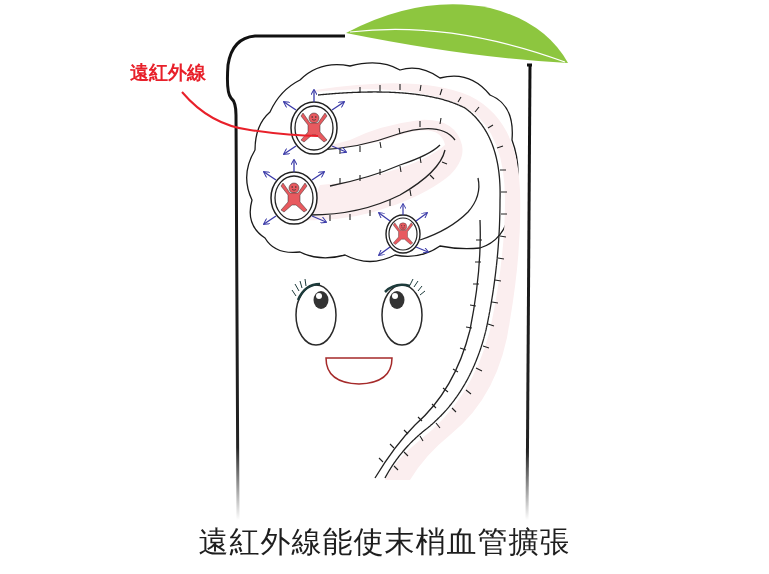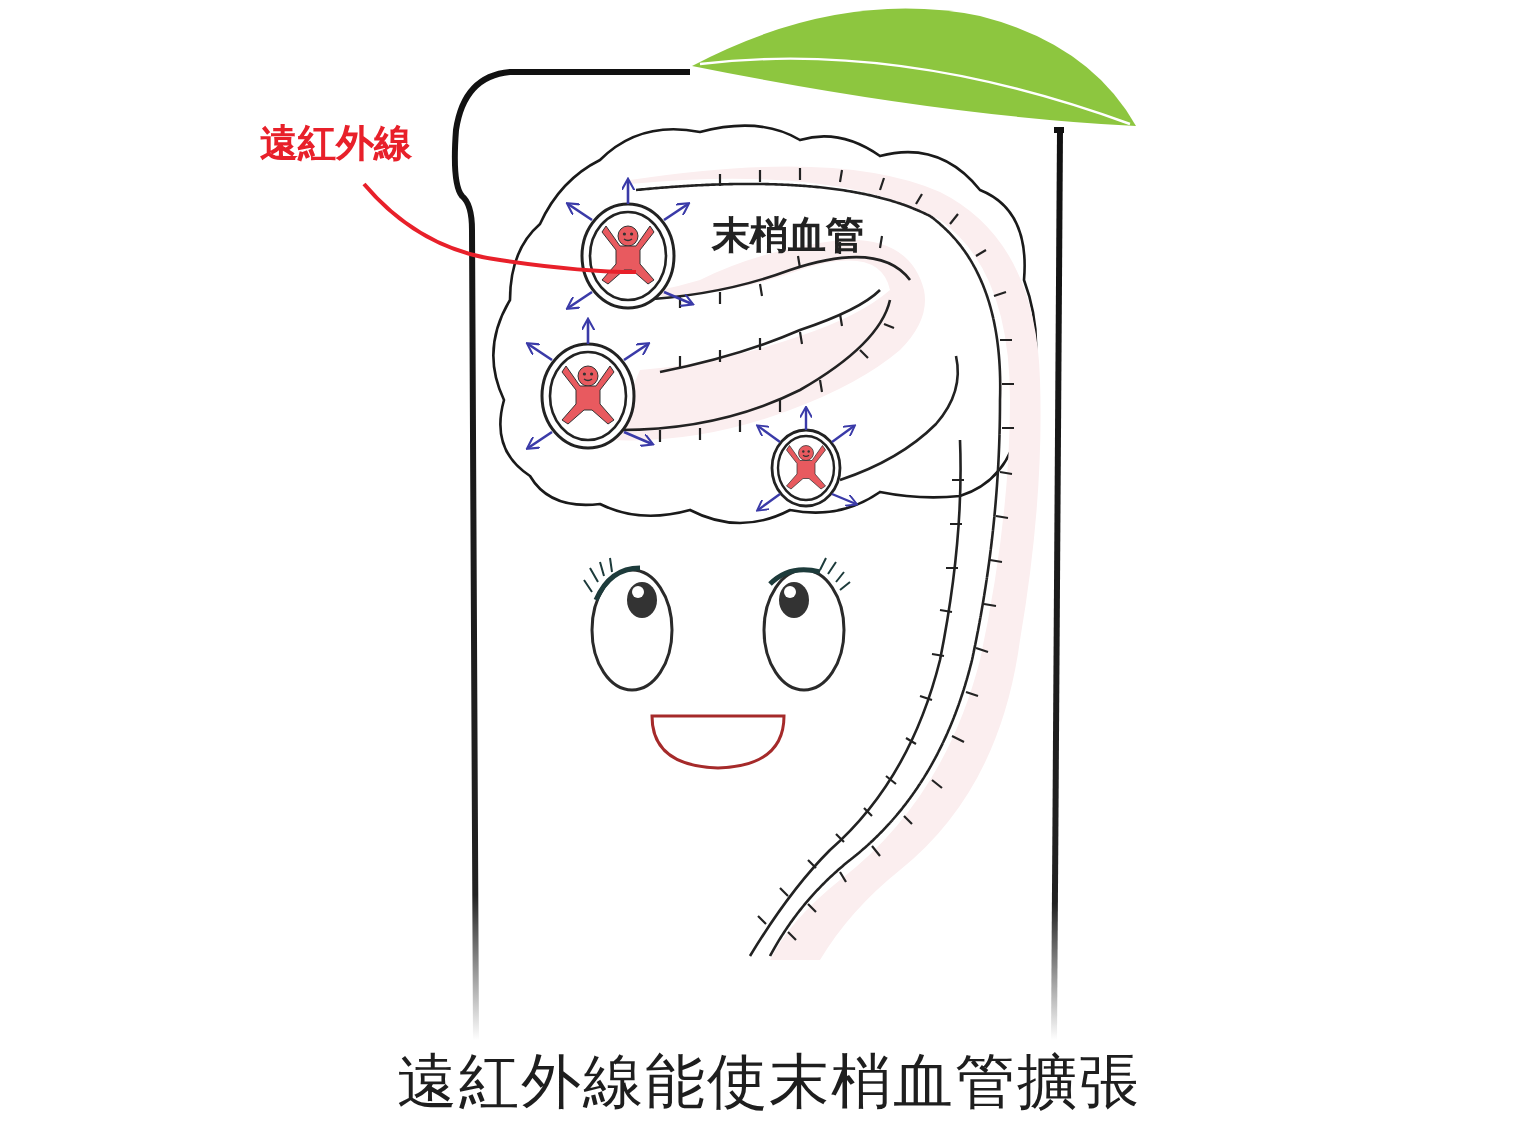--- a/index.html
+++ b/index.html
@@ -124,15 +124,14 @@
         <ellipse cx="397" cy="300" rx="7.5" ry="9" fill="#333"></ellipse>
         <circle cx="395" cy="296" r="3" fill="#fff"></circle>
         <path d="M385,292 Q395,282 410,286" fill="none" stroke="#1d3b3b" stroke-width="2.5"></path>
         <path d="M410,285 l3,-6 M414,287 l4,-6 M418,291 l4,-5 M420,295 l5,-4" stroke="#1d3b3b" stroke-width="1" fill="none"></path>
       </g>
       <path d="M326,358 L392,358 Q392,383 359,384 Q326,383 326,358 Z" fill="#fff" stroke="#a52a2a" stroke-width="1.5"></path>
     </g>
   </svg>
 
   <div class="label-ir">遠紅外線</div>
-  <div class="label-vessel">末梢血管</div>
   <div class="caption">遠紅外線能使末梢血管擴張</div>
 </div>
 
 </body></html>

